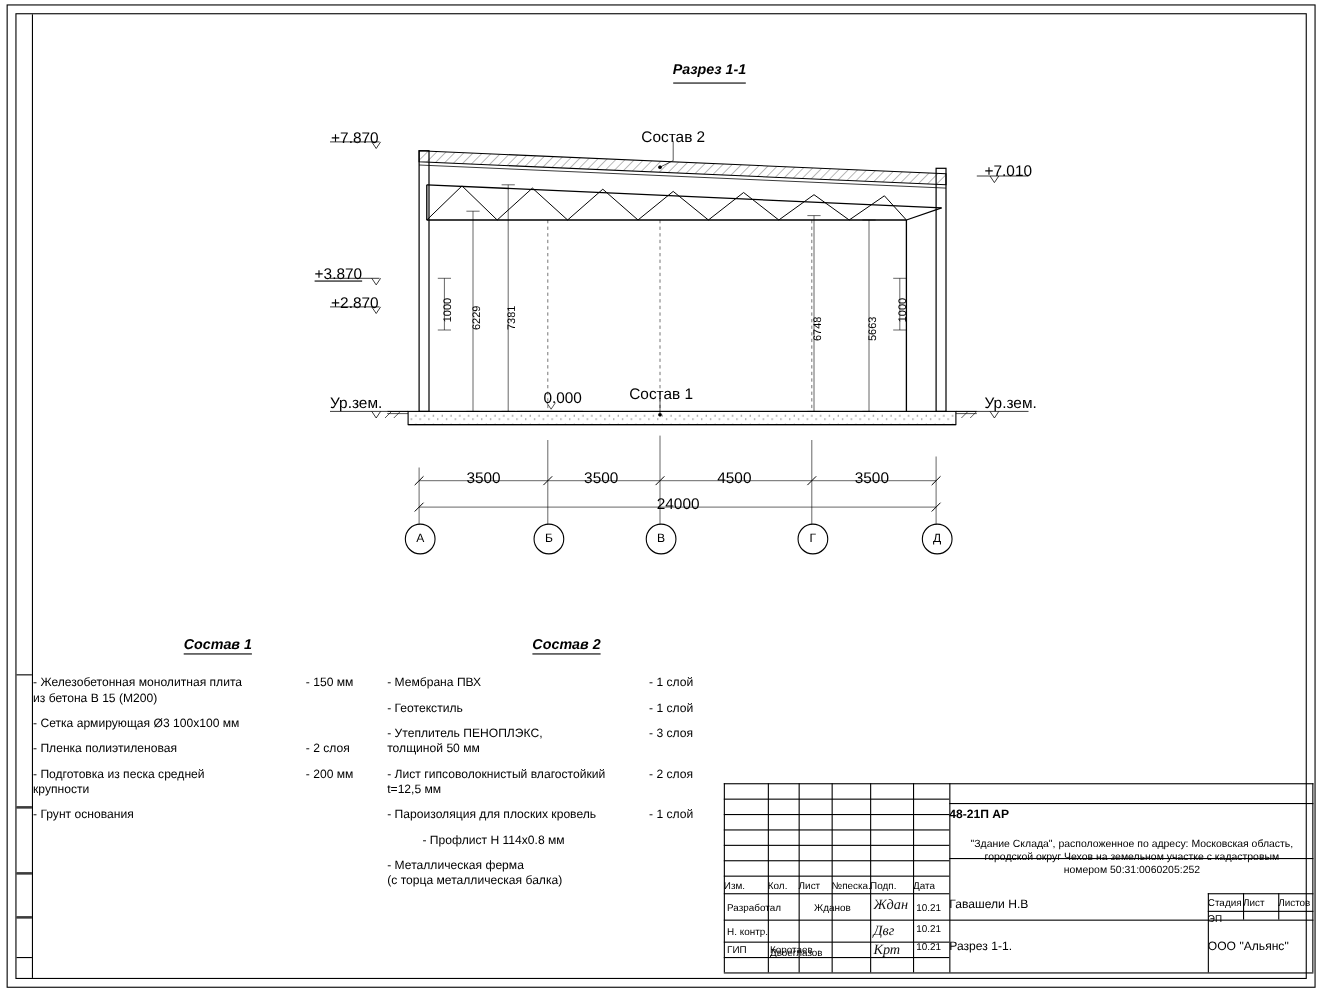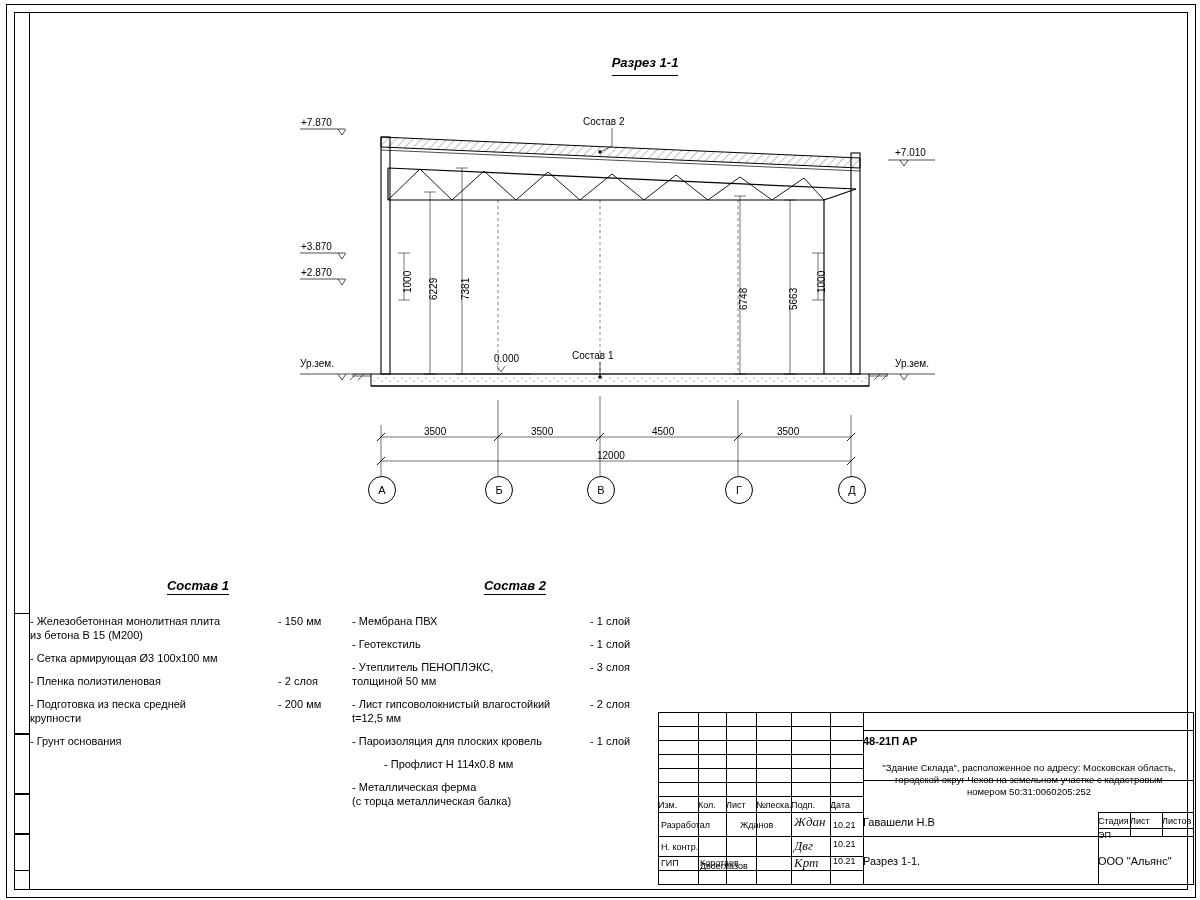--- a/index.html
+++ b/index.html
@@ -10,21 +10,21 @@
   .frame-inner{position:absolute;left:14px;top:12px;width:1172px;height:876px;border:1px solid #000;}
   .stamp-left{position:absolute;left:0;top:0;width:14px;height:876px;border-right:1px solid #000;}
   .stamp-left .cell{position:absolute;left:0;width:14px;border-bottom:1px solid #000;border-top:1px solid #000;}
 
   .title-sec{position:absolute;left:585px;top:55px;width:120px;text-align:center;
     font-style:italic;font-weight:bold;font-size:13px;}
   .title-sec .u{border-bottom:1px solid #000;padding-bottom:5px;}
 
   svg{position:absolute;left:0;top:0;width:1200px;height:900px;overflow:visible;}
 
-  .lbl{position:absolute;font-size:10px;white-space:nowrap;}
+  .lbl{position:absolute;font-size:14px;white-space:nowrap;}
   .vlbl{position:absolute;font-size:10px;white-space:nowrap;
         transform-origin:0 0; transform:rotate(-90deg);}
   .axis-circle{position:absolute;width:26px;height:26px;border:1px solid #000;border-radius:50%;
     font-size:11px;display:flex;align-items:center;justify-content:center;background:#fff;}
 
   .comp-title{position:absolute;font-style:italic;font-weight:bold;font-size:13px;text-align:center;}
   .comp-title span{border-bottom:1px solid #000;padding-bottom:1px;}
 
   .list{position:absolute;font-size:11px;line-height:14px;}
   .list .row{position:relative;margin-bottom:9px;}
@@ -188,42 +188,42 @@
 
       <g stroke-width="0.5" stroke-dasharray="3,3">
         <path d="M498,200 L498,374"></path>
         <path d="M600,200 L600,374"></path>
         <path d="M738,200 L738,374"></path>
       </g>
     </g>
   </svg>
 
   <div class="lbl" style="left:301px;top:117px;">+7.870</div>
-  <div class="lbl" style="left:301px;top:241px;">+3.870</div>
+  <div class="lbl" style="left:286px;top:241px;text-decoration:underline;">+3.870</div>
   <div class="lbl" style="left:301px;top:267px;">+2.870</div>
   <div class="lbl" style="left:300px;top:358px;">Ур.зем.</div>
   <div class="lbl" style="left:895px;top:358px;">Ур.зем.</div>
   <div class="lbl" style="left:895px;top:147px;">+7.010</div>
   <div class="lbl" style="left:494px;top:353px;">0.000</div>
 
   <div class="lbl" style="left:583px;top:116px;">Состав 2</div>
   <div class="lbl" style="left:572px;top:350px;">Состав 1</div>
 
   <div class="vlbl sm" style="left:402px;top:293px;">1000</div>
   <div class="vlbl" style="left:428px;top:300px;">6229</div>
   <div class="vlbl" style="left:460px;top:300px;">7381</div>
   <div class="vlbl" style="left:738px;top:310px;">6748</div>
   <div class="vlbl" style="left:788px;top:310px;">5663</div>
   <div class="vlbl sm" style="left:816px;top:293px;">1000</div>
 
   <div class="lbl" style="left:424px;top:426px;">3500</div>
   <div class="lbl" style="left:531px;top:426px;">3500</div>
   <div class="lbl" style="left:652px;top:426px;">4500</div>
   <div class="lbl" style="left:777px;top:426px;">3500</div>
-  <div class="lbl" style="left:597px;top:450px;">12000</div>
+  <div class="lbl" style="left:597px;top:450px;">24000</div>
 
   <div class="axis-circle" style="left:381px;top:476px;transform:translateX(-13px);">А</div>
   <div class="axis-circle" style="left:498px;top:476px;transform:translateX(-13px);">Б</div>
   <div class="axis-circle" style="left:600px;top:476px;transform:translateX(-13px);">В</div>
   <div class="axis-circle" style="left:738px;top:476px;transform:translateX(-13px);">Г</div>
   <div class="axis-circle" style="left:851px;top:476px;transform:translateX(-13px);">Д</div>
 
   <div class="comp-title" style="left:118px;top:578px;width:160px;">
     <span>Состав 1</span>
   </div>

